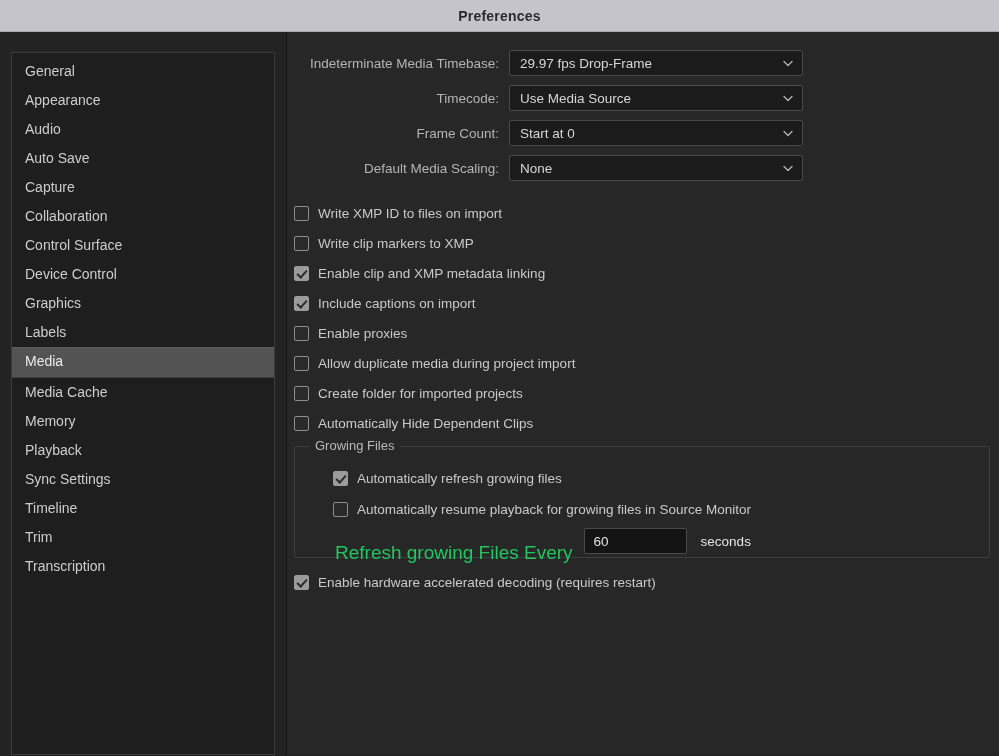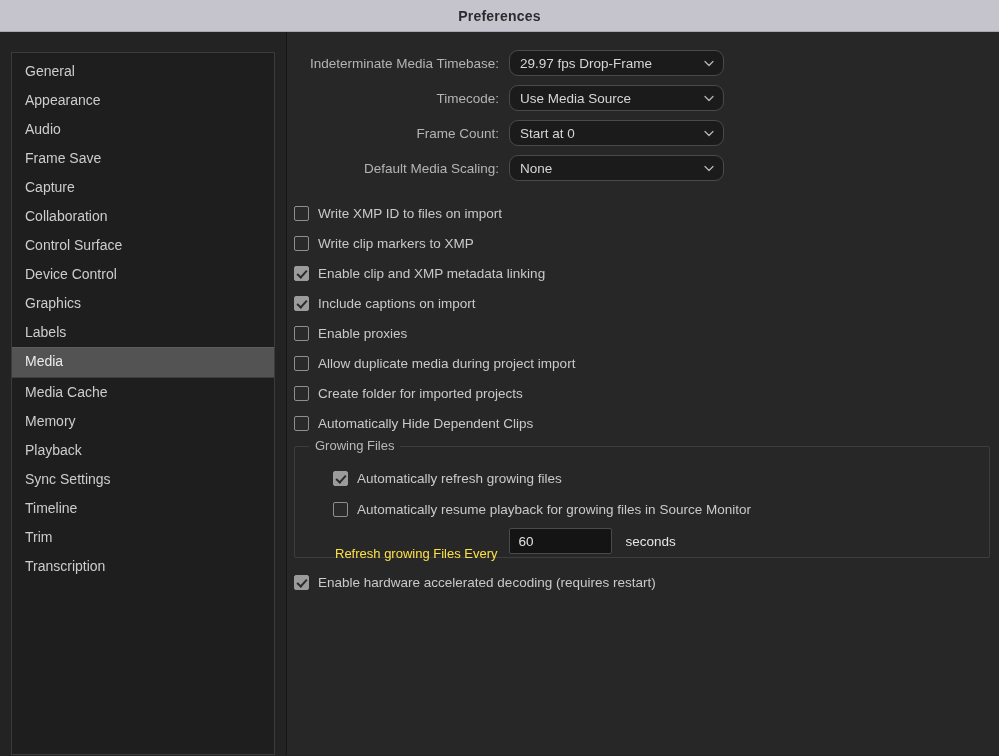--- a/index.html
+++ b/index.html
@@ -95,25 +95,25 @@
   .field-label {
     width: 222px;
     text-align: right;
     padding-right: 10px;
     font-size: 13.5px;
     color: #b4b4b4;
     box-sizing: border-box;
     white-space: nowrap;
   }
   .select-box {
-    width: 215px;
+    width: 294px;
     height: 26px;
     background: #1b1b1b;
     border: 1px solid #4a4a4a;
-    border-radius: 9px;
+    border-radius: 2px;
     display: flex;
     align-items: center;
     justify-content: space-between;
     padding: 0 8px 0 10px;
     box-sizing: border-box;
     cursor: default;
   }
   .select-value {
     font-size: 13.5px;
     color: #d6d6d6;
@@ -197,22 +197,22 @@
   .group-inner { padding-left: 13px; }
 
   .spin-row {
     display: flex;
     align-items: center;
     height: 26px;
     padding-left: 26px;
     margin-top: 6px;
   }
   .spin-label {
-    font-size: 13px;
-    color: #fde047;
+    font-size: 19px;
+    color: #22c55e;
     margin-right: 11px;
     white-space: nowrap;
     margin-top: 24px;
   }
   .spin-input {
     width: 103px;
     height: 26px;
     background: #141414;
     border: 1px solid #4a4a4a;
     border-radius: 2px;
@@ -241,21 +241,21 @@
   <span class="titlebar-text">Preferences</span>
 </div>
 
 <div class="dialog-body">
 
   <div class="sidebar-wrap">
     <div class="sidebar" id="sidebar-list">
         <div class="sidebar-item"><span>General</span></div>
         <div class="sidebar-item"><span>Appearance</span></div>
         <div class="sidebar-item"><span>Audio</span></div>
-        <div class="sidebar-item"><span>Frame Save</span></div>
+        <div class="sidebar-item"><span>Auto Save</span></div>
         <div class="sidebar-item"><span>Capture</span></div>
         <div class="sidebar-item"><span>Collaboration</span></div>
         <div class="sidebar-item"><span>Control Surface</span></div>
         <div class="sidebar-item"><span>Device Control</span></div>
         <div class="sidebar-item"><span>Graphics</span></div>
         <div class="sidebar-item"><span>Labels</span></div>
         <div class="sidebar-item selected"><span>Media</span></div>
         <div class="sidebar-item"><span>Media Cache</span></div>
         <div class="sidebar-item"><span>Memory</span></div>
         <div class="sidebar-item"><span>Playback</span></div>

